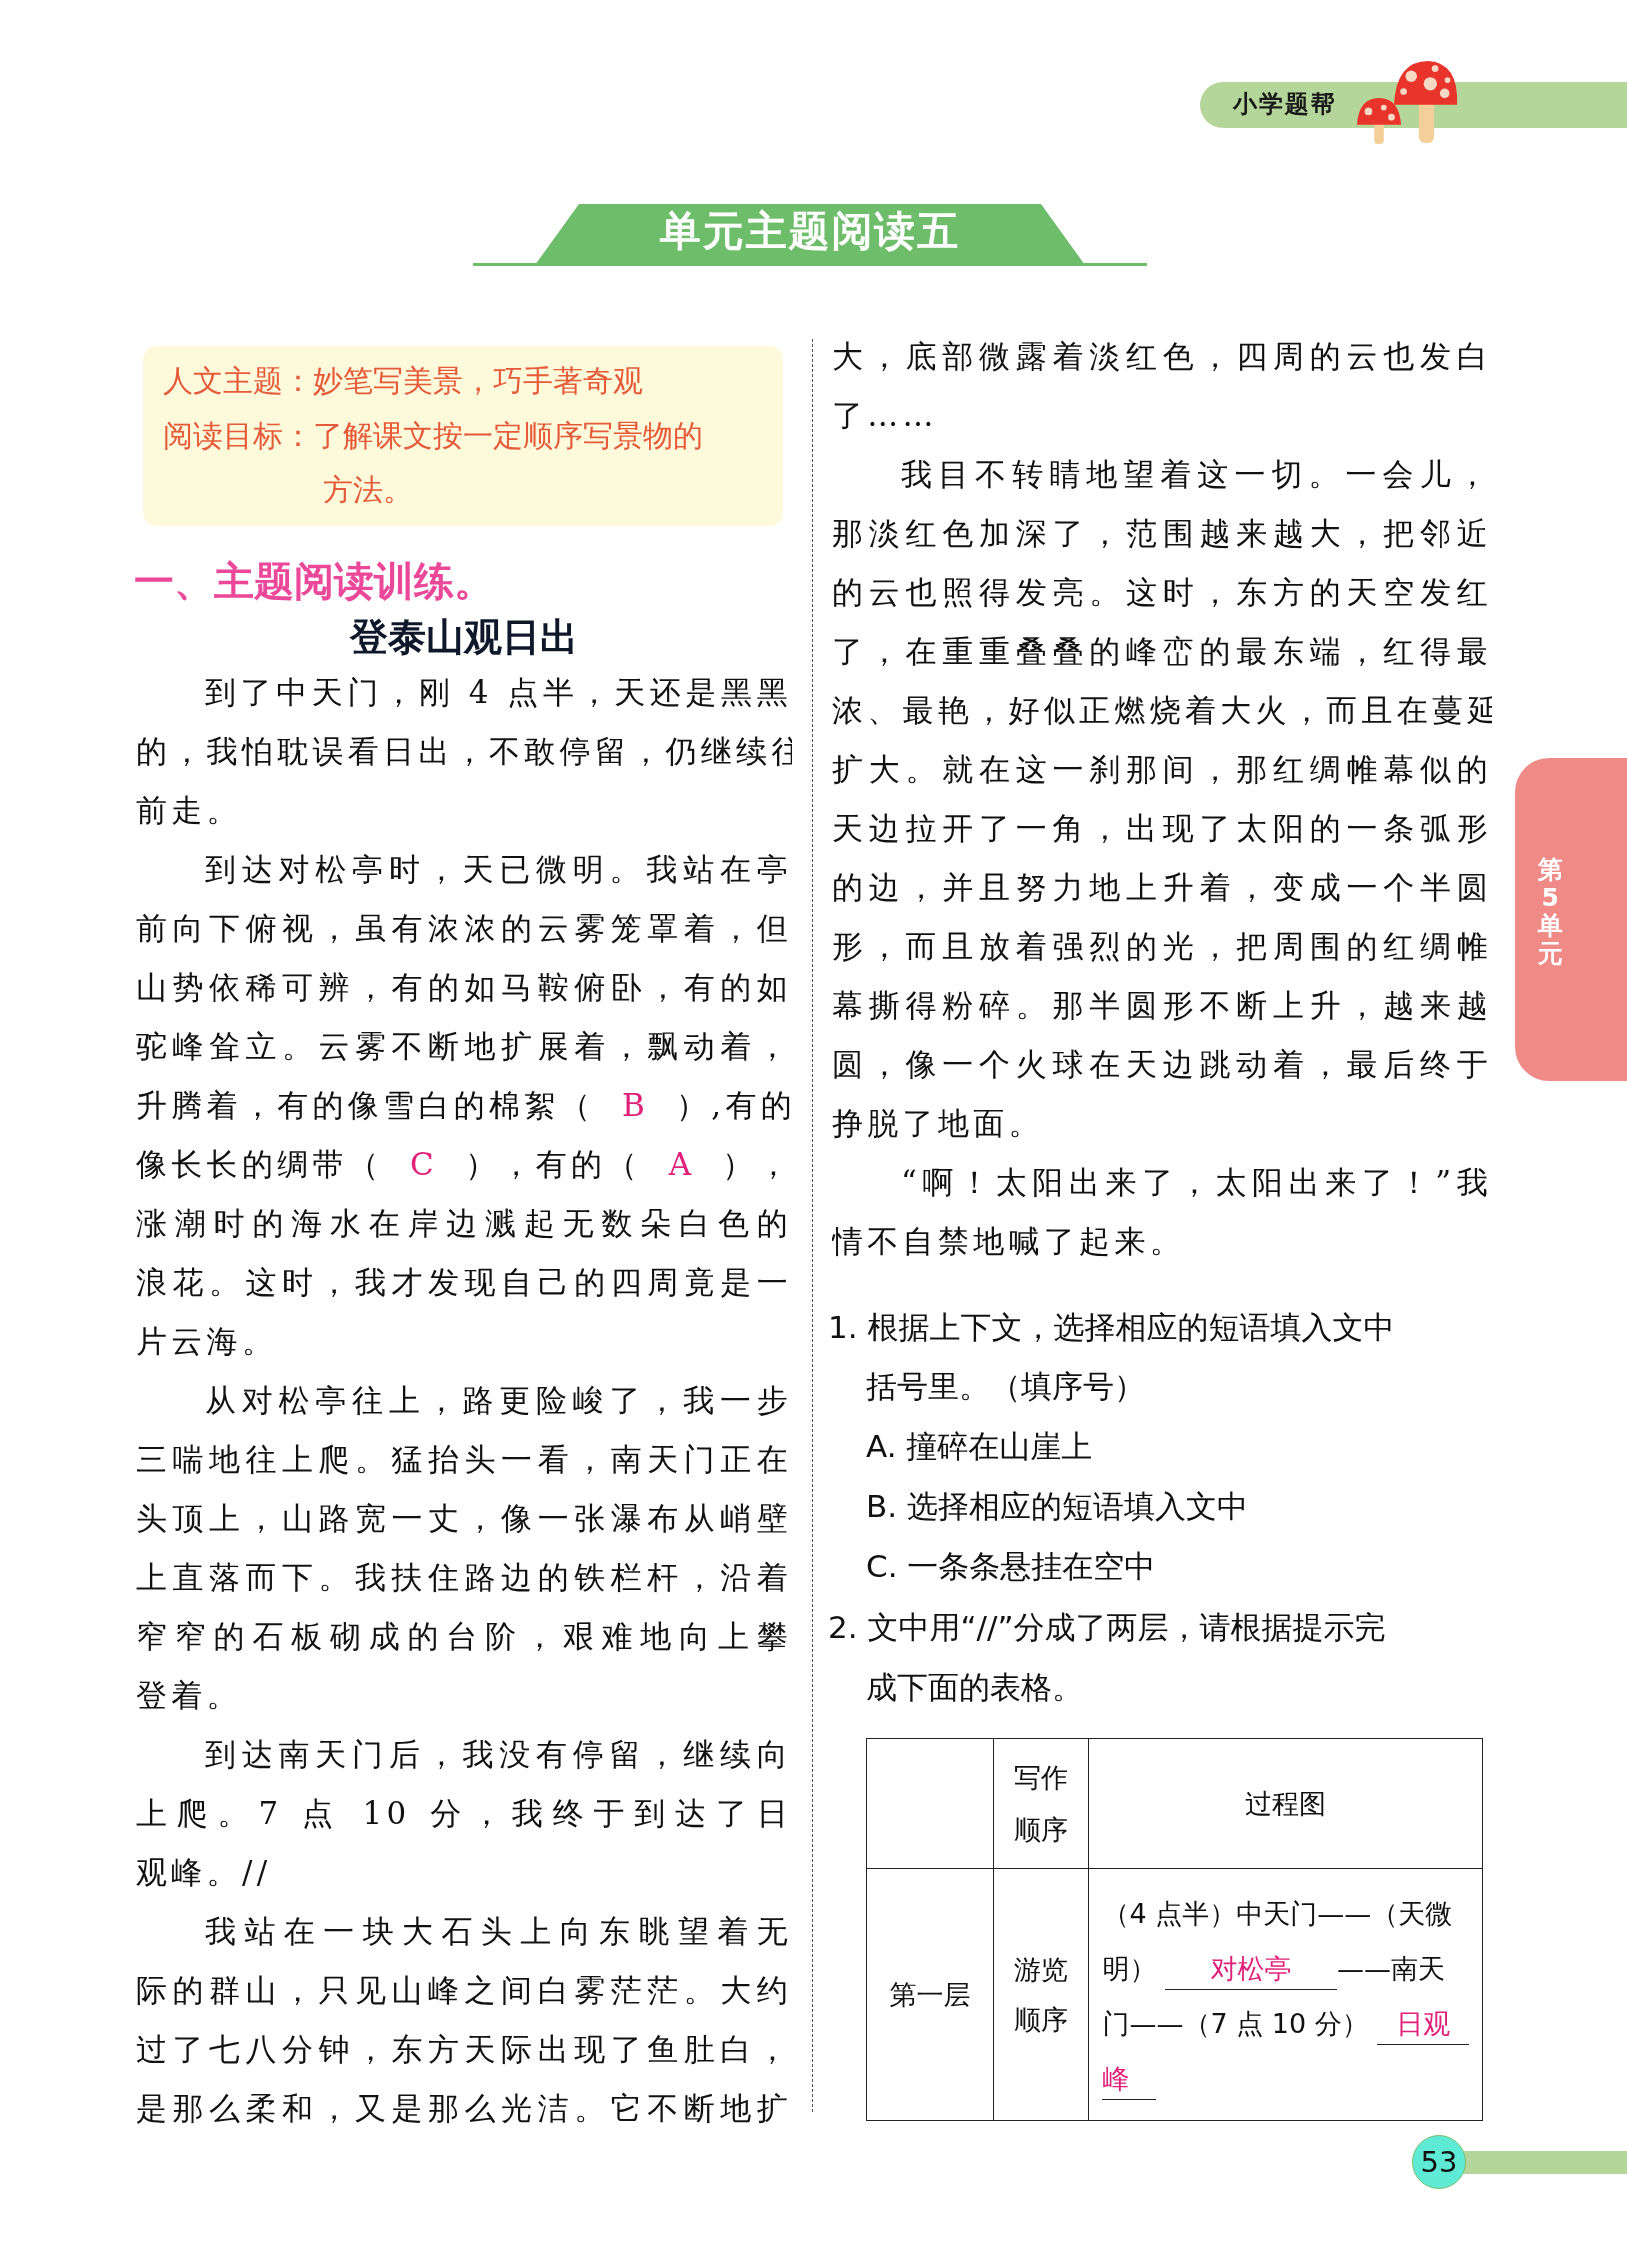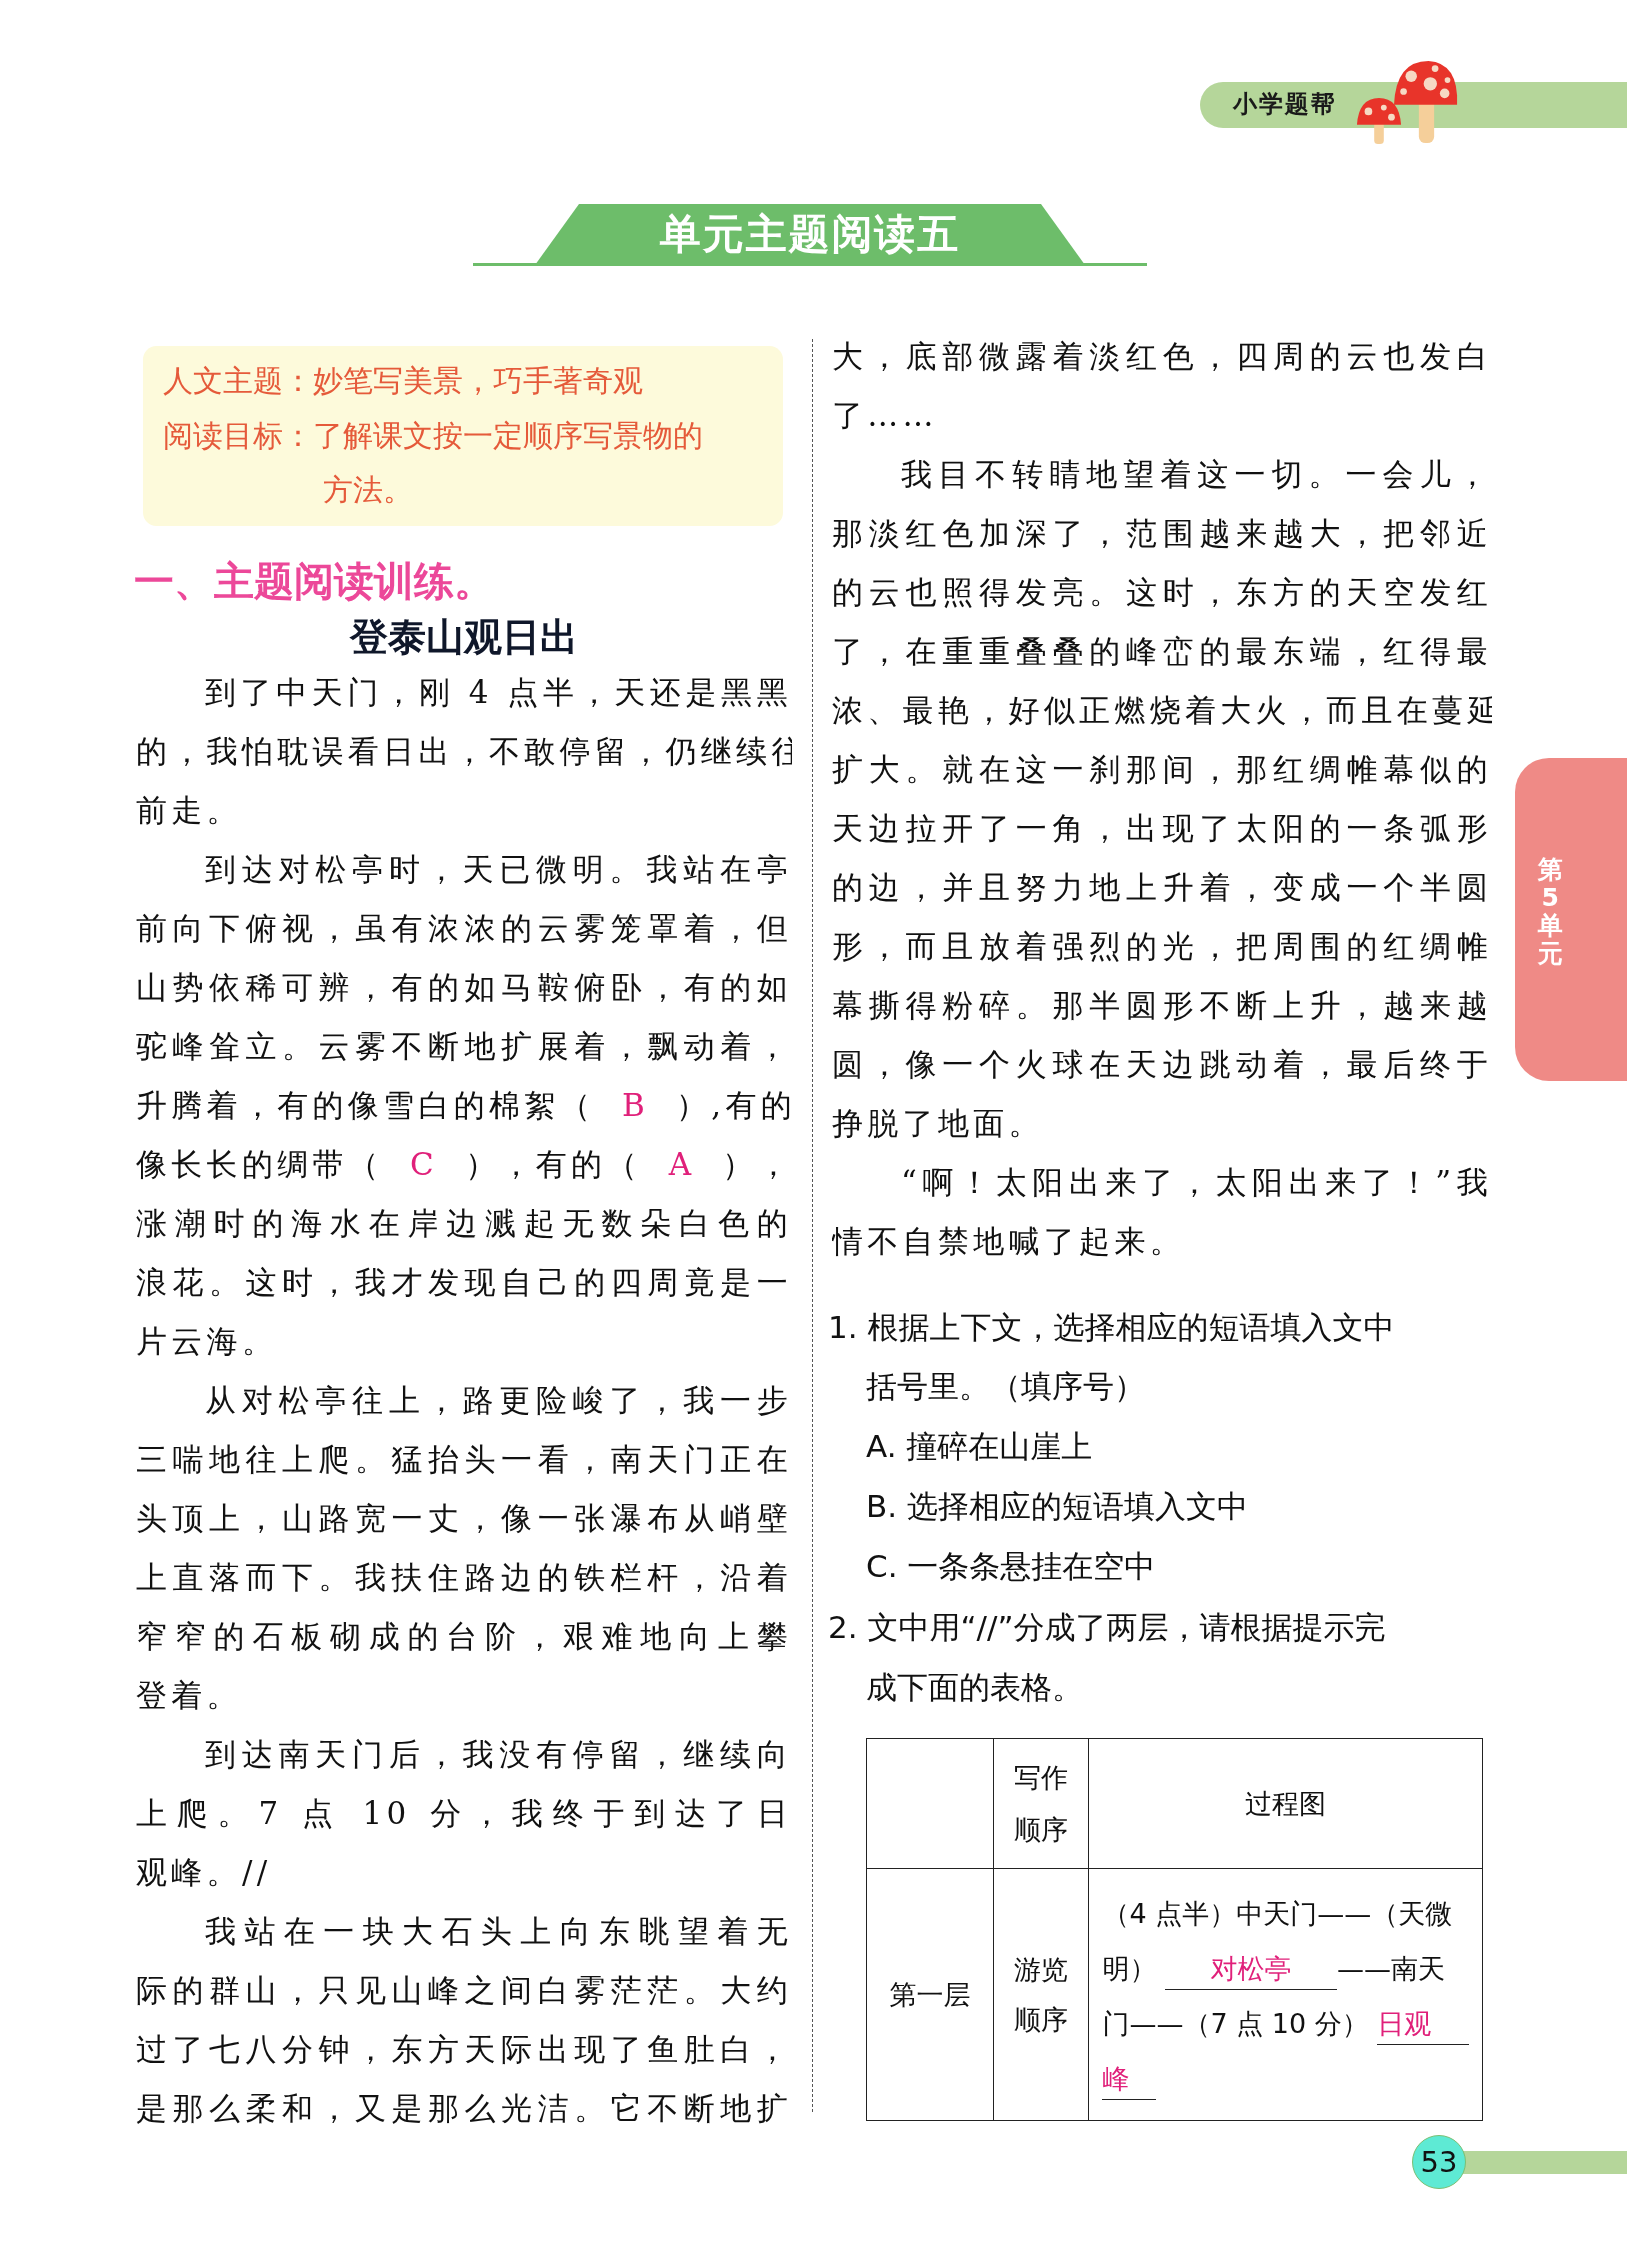--- a/index.html
+++ b/index.html
@@ -11,21 +11,21 @@
       background: #b5d69a; border-radius: 23px 0 0 23px; }
     .brand-text { position: absolute; left: 1233px; top: 88px; font-family: "DejaVu Sans", sans-serif;
       font-size: 24px; font-weight: bold; color: #1a1a1a; letter-spacing: 1.9px; }
     .mushroom { position: absolute; }
 
     
     .title-line { position: absolute; left: 473px; top: 263px; width: 674px; height: 2.9px; background: #6dbd6a; }
     .title-trap { position: absolute; left: 535px; top: 204px; width: 550px; height: 61px; background: #6dbd6a;
       clip-path: polygon(8% 0, 92% 0, 100% 100%, 0 100%); border-radius: 5.7px 5.7px 0 0; }
     .title-text { position: absolute; left: 535px; top: 204px; width: 550px; height: 61px; line-height: 61px;
-      text-align: center; font-family: Liberation Serif, serif; font-weight: bold; font-size: 41px;
+      text-align: center; font-family: Liberation Mono, monospace; font-weight: bold; font-size: 41px;
       color: #fff; letter-spacing: 1.9px; }
 
     
     .theme-box { position: absolute; left: 143px; top: 346px; width: 640px; height: 180px; background: #fdfadb;
       border-radius: 13.4px; }
     .theme-line { position: absolute; font-family: "DejaVu Sans", sans-serif; font-size: 30px; color: #e55a3a; }
 
     
     .section-heading { position: absolute; left: 134px; top: 554px; font-family: "DejaVu Sans", sans-serif;
       font-size: 40px; font-weight: bold; color: #ec4899; }
@@ -172,21 +172,21 @@
     <td class="tc1">第一层</td>
     <td class="tc2" style="line-height:50px">
       <div>游览</div>
       <div>顺序</div>
     </td>
     <td class="proc">
       <span>（4 点半）中天门——（天微</span><br>
       <span>明）</span>
       <span class="blank" style="width:172px">对松亭</span><span>——南天</span><br>
       <span>门——（7 点 10 分）</span>
-      <span class="blank" style="width:92px;text-align:left">日观</span><br>
+      <span class="blank" style="width:92px;text-align:center">日观</span><br>
       <span class="blank" style="width:54px;text-align:left">峰</span>
     </td>
   </tr>
 </tbody>
   </table>
 
 <div class="side-tab"></div>
 <div class="side-text">
   <div>第</div>
   <div>5</div>

